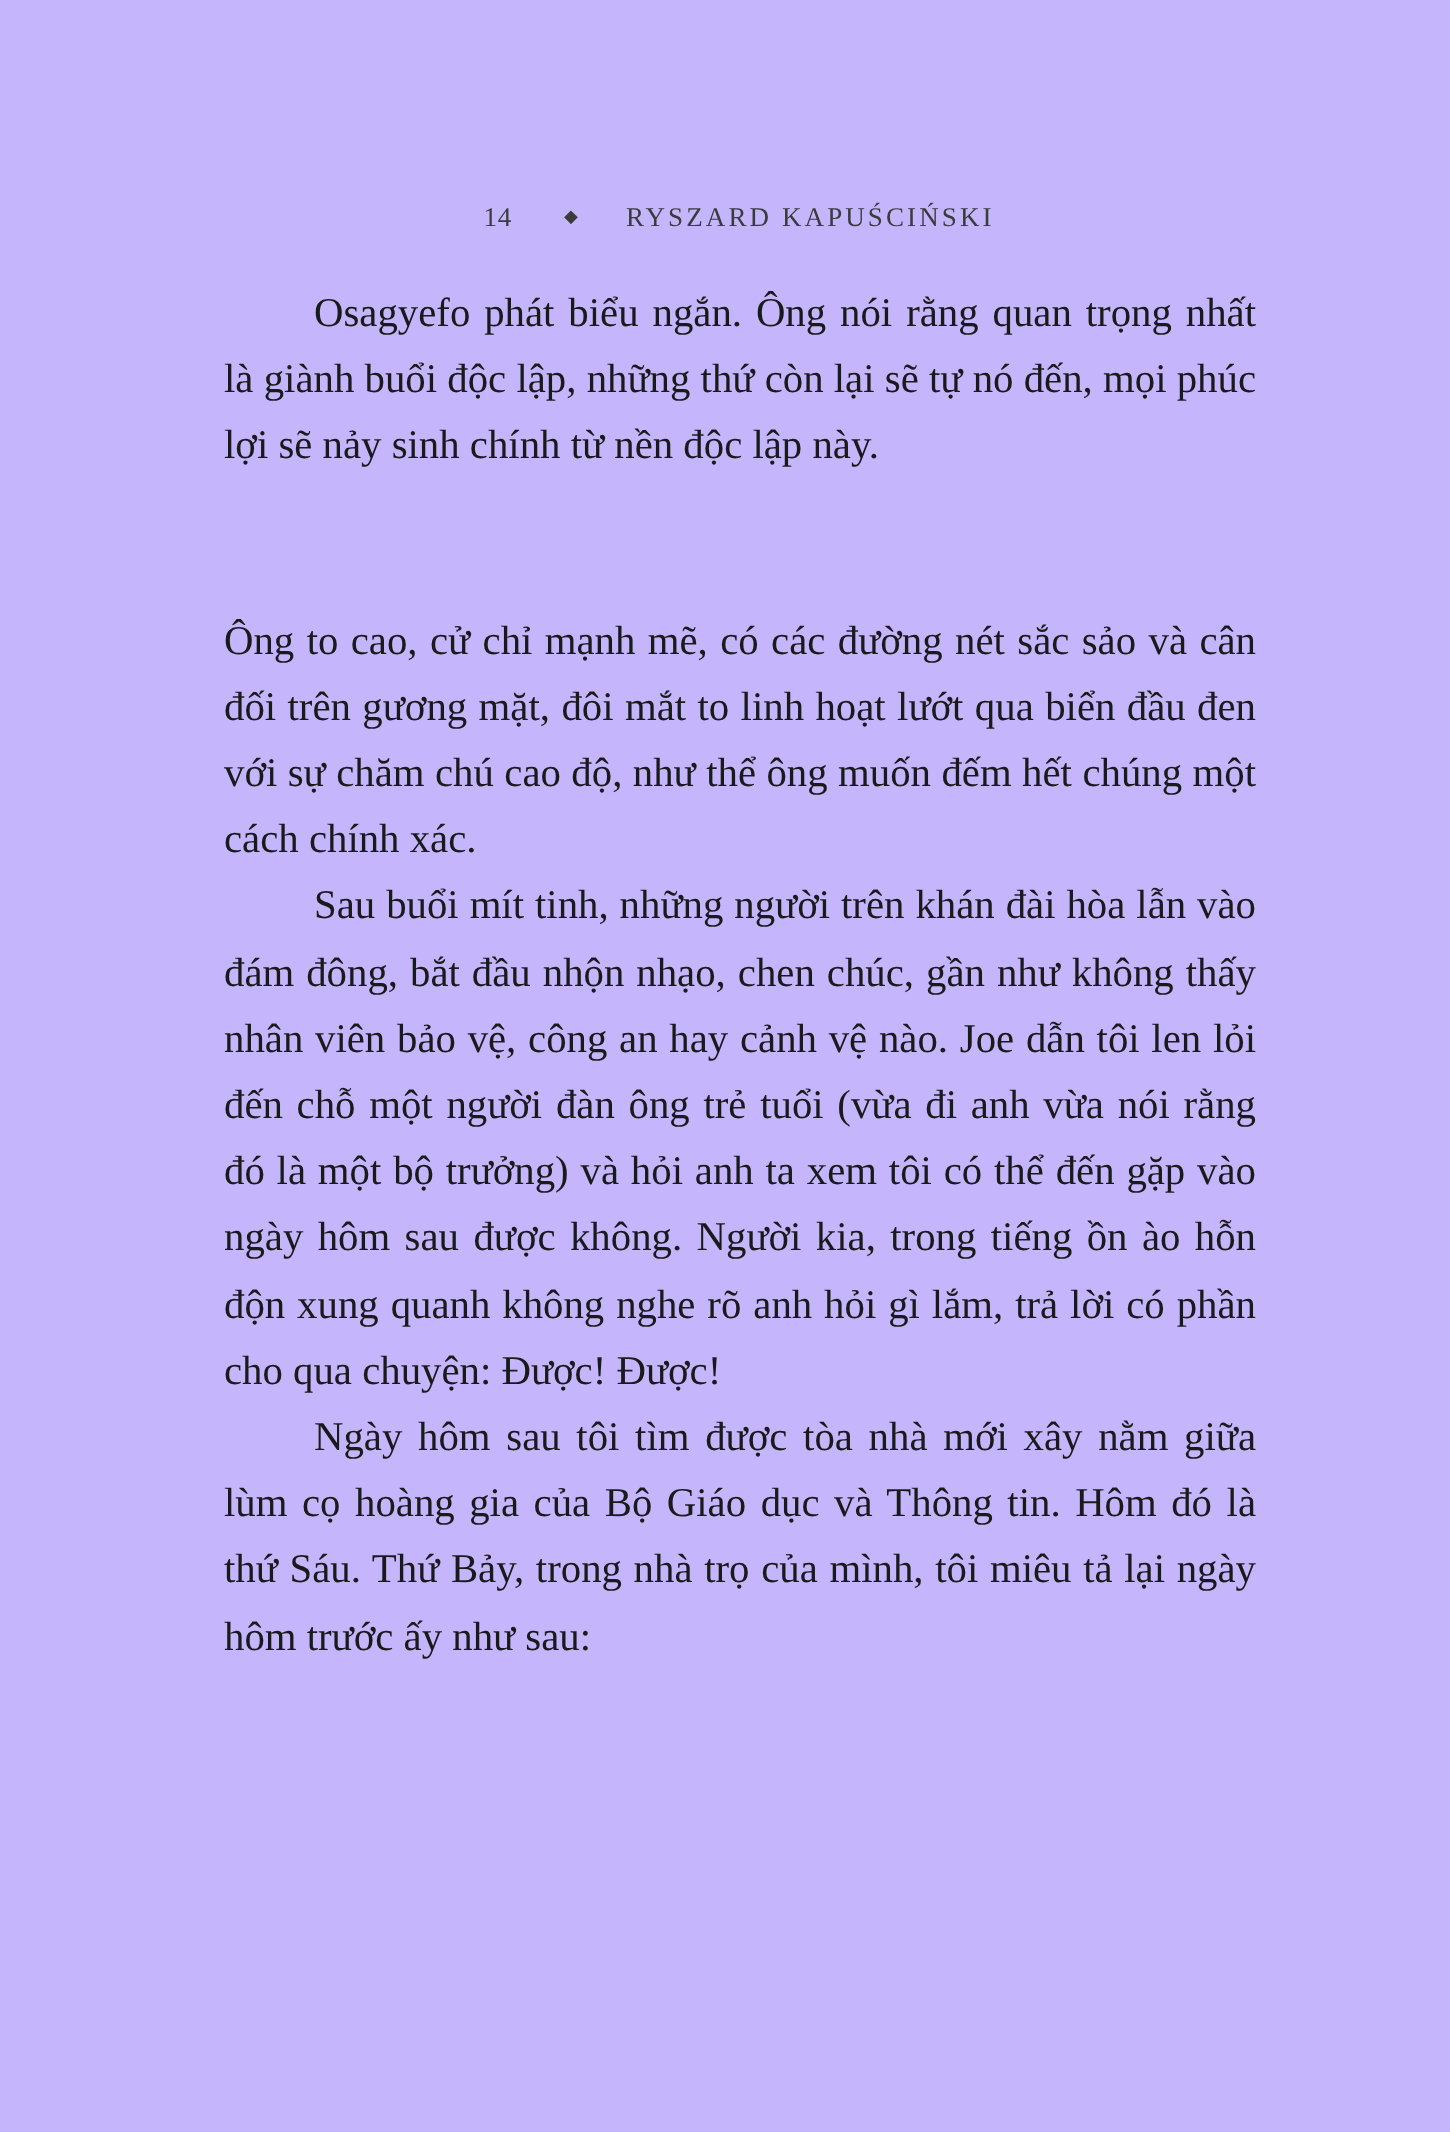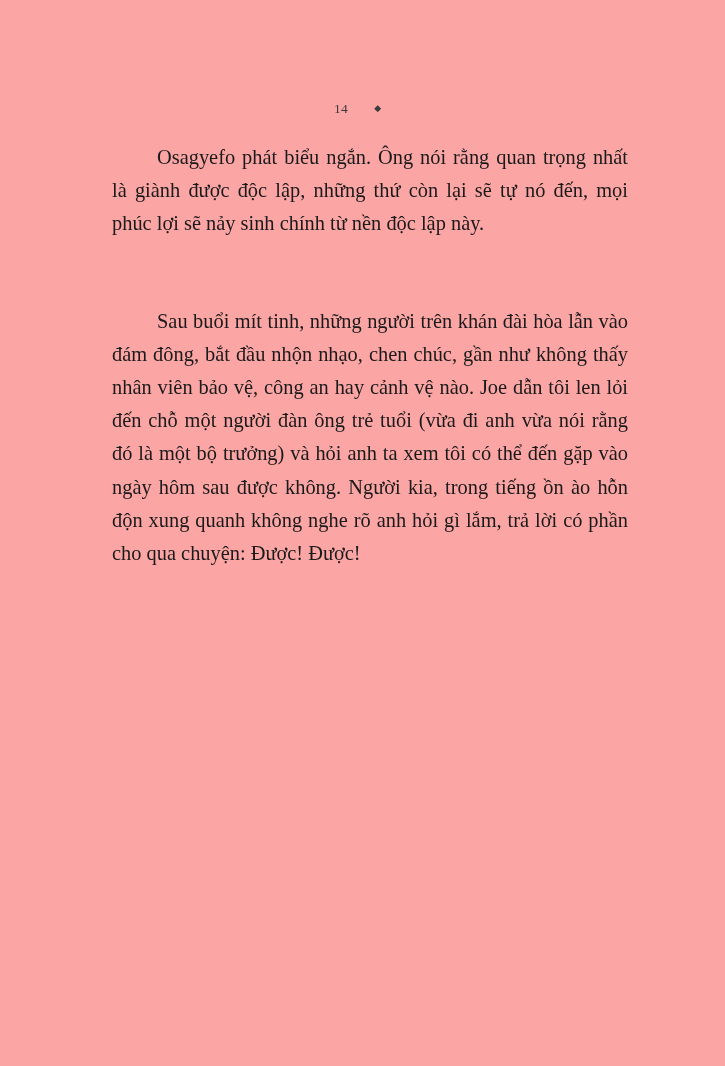--- a/index.html
+++ b/index.html
@@ -5,21 +5,21 @@
 <style>
   html, body {
     margin: 0;
     padding: 0;
     background: #ffffff;
   }
   .page {
     position: relative;
     width: 725px;
     height: 1066px;
-    background: #fca5a5;
+    background: #c4b5fd;
     margin: 0 auto;
     overflow: hidden;
     font-family: "Liberation Serif", "DejaVu Serif", serif;
     color: #1a1a1a;
     -webkit-font-smoothing: antialiased;
   }
 
   
   .running-head {
     position: absolute;
@@ -88,21 +88,24 @@
   }
 </style>
 </head>
 <body>
 
 <div class="page">
 
   <div class="running-head">
     <span class="rh-folio">14</span>
     <span class="rh-sep">◆</span>
+    <span class="rh-author">RYSZARD KAPUŚCIŃSKI</span>
   </div>
 
   <div class="textblock">
-    <p class="para">Osagyefo phát biểu ngắn. Ông nói rằng quan trọng nhất là giành được độc lập, những thứ còn lại sẽ tự nó đến, mọi phúc lợi sẽ nảy sinh chính từ nền độc lập này.</p>
+    <p class="para">Osagyefo phát biểu ngắn. Ông nói rằng quan trọng nhất là giành buổi độc lập, những thứ còn lại sẽ tự nó đến, mọi phúc lợi sẽ nảy sinh chính từ nền độc lập này.</p>
     <div class="section-gap"></div>
+    <p class="para noindent">Ông to cao, cử chỉ mạnh mẽ, có các đường nét sắc sảo và cân đối trên gương mặt, đôi mắt to linh hoạt lướt qua biển đầu đen với sự chăm chú cao độ, như thể ông muốn đếm hết chúng một cách chính xác.</p>
     <p class="para">Sau buổi mít tinh, những người trên khán đài hòa lẫn vào đám đông, bắt đầu nhộn nhạo, chen chúc, gần như không thấy nhân viên bảo vệ, công an hay cảnh vệ nào. Joe dẫn tôi len lỏi đến chỗ một người đàn ông trẻ tuổi (vừa đi anh vừa nói rằng đó là một bộ trưởng) và hỏi anh ta xem tôi có thể đến gặp vào ngày hôm sau được không. Người kia, trong tiếng ồn ào hỗn độn xung quanh không nghe rõ anh hỏi gì lắm, trả lời có phần cho qua chuyện: Được! Được!</p>
+    <p class="para">Ngày hôm sau tôi tìm được tòa nhà mới xây nằm giữa lùm cọ hoàng gia của Bộ Giáo dục và Thông tin. Hôm đó là thứ Sáu. Thứ Bảy, trong nhà trọ của mình, tôi miêu tả lại ngày hôm trước ấy như sau:</p>
   </div>
 
 </div>
 
 </body></html>

